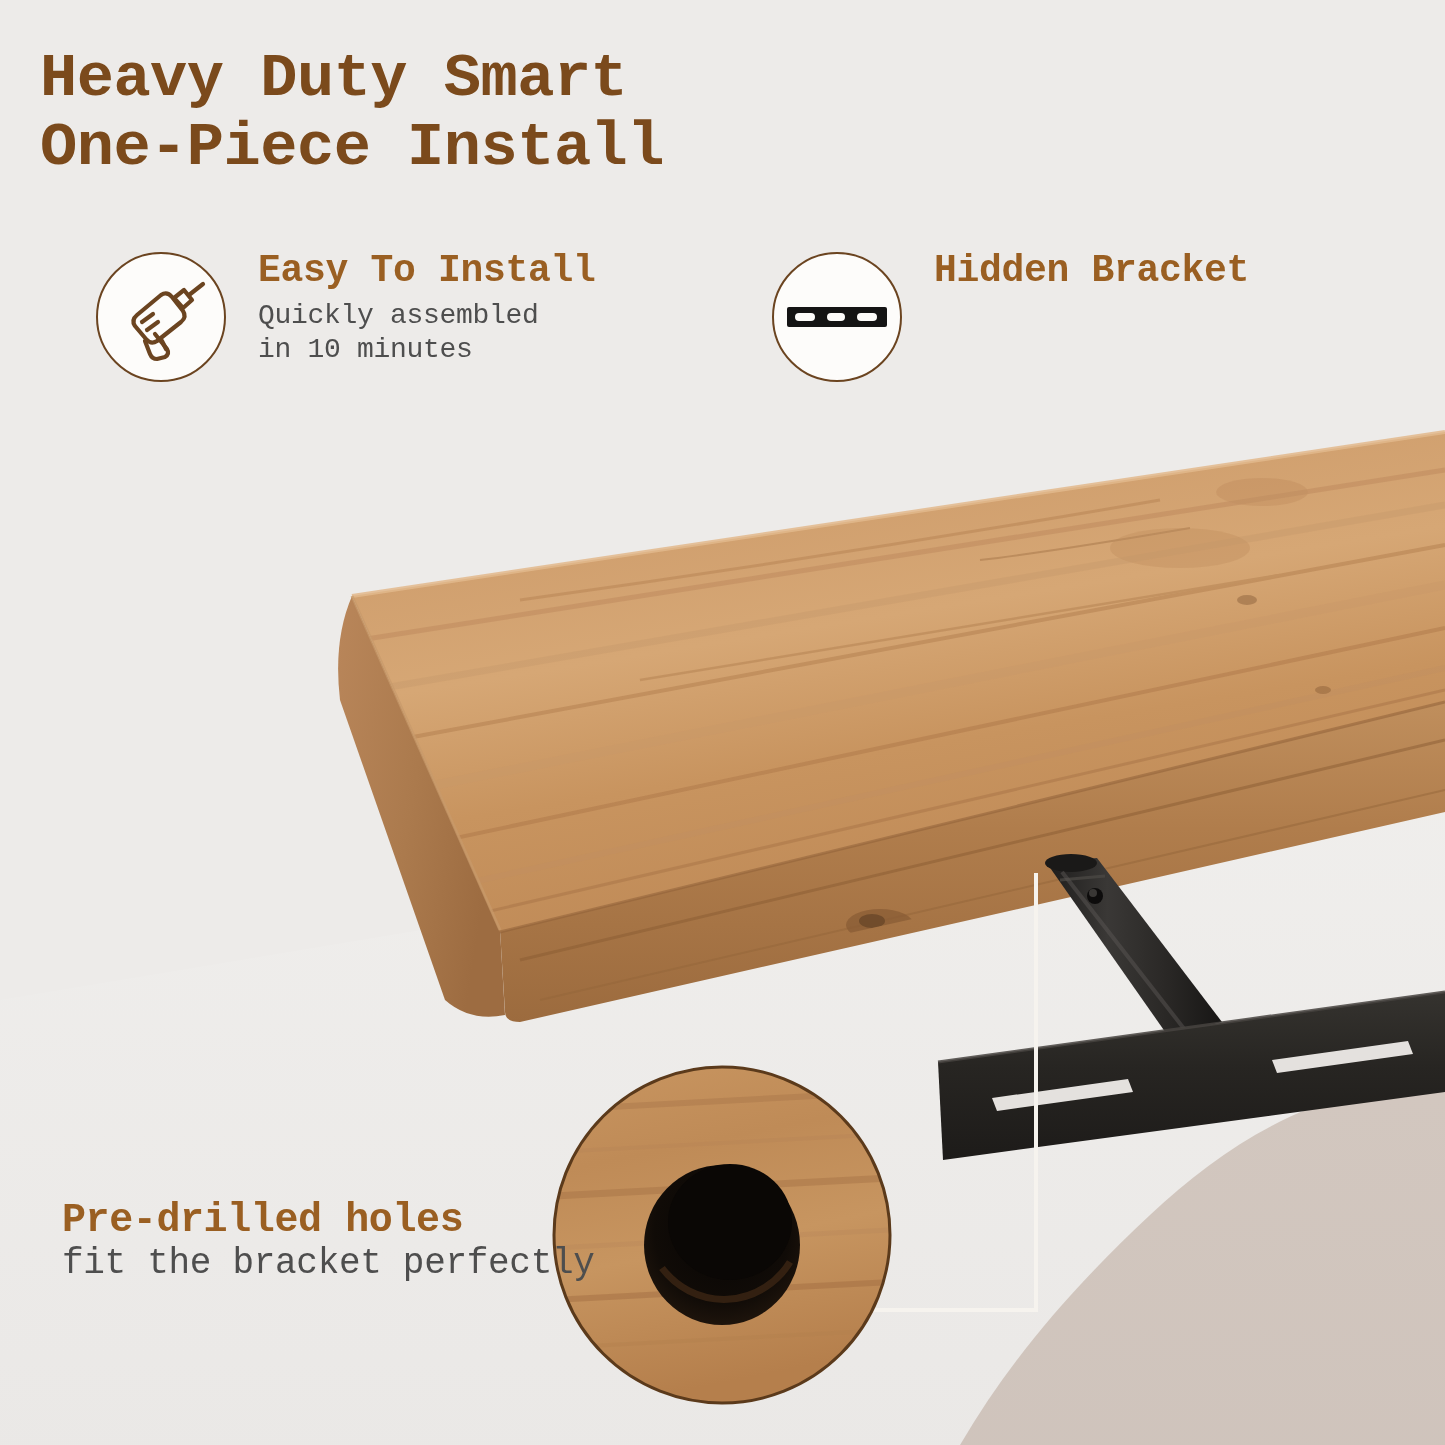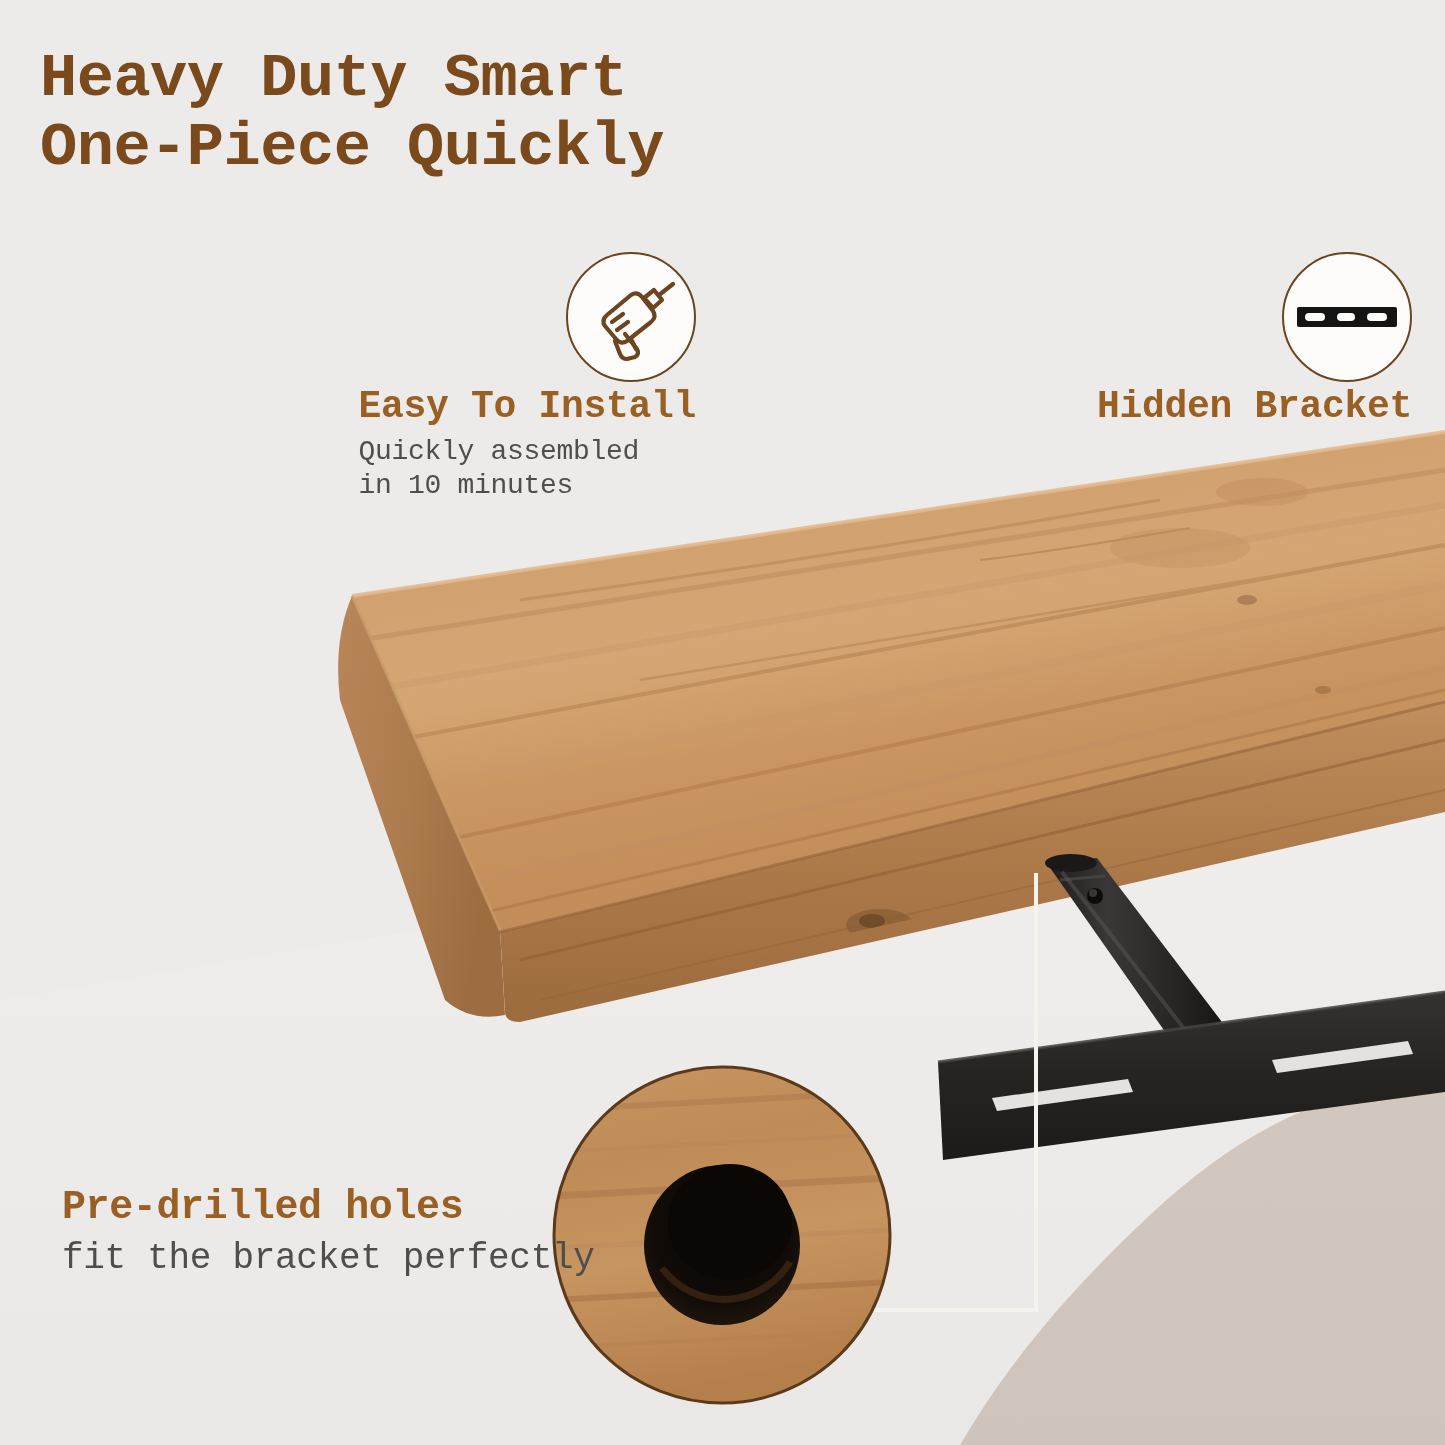--- a/index.html
+++ b/index.html
@@ -36,22 +36,21 @@
     font-weight: bold;
     line-height: 1.12;
     letter-spacing: -0.5px;
   }
   .headline .l2 { display: block; }
 
   
   .feature {
     position: absolute;
     display: flex;
-    align-items: flex-end;
-    flex-direction: column;
+    align-items: flex-start;
   }
   #feature-install { left: 96px;  top: 246px; width: 600px; }
   #feature-hidden  { left: 772px; top: 246px; width: 640px; }
 
   .feature-icon {
     flex: 0 0 auto;
     width: 130px;
     height: 130px;
     border-radius: 50%;
     background: #fdfcfa;
@@ -90,26 +89,27 @@
     top: 1186px;
     width: 520px;
   }
   .caption-title {
     color: #9a5f22;
     font-size: 40px;
     font-weight: bold;
     letter-spacing: -0.4px;
     line-height: 1.1;
     white-space: nowrap;
+    margin-top: 13px;
   }
   .caption-sub {
     color: #4e4e4e;
     font-size: 36px;
     letter-spacing: -0.3px;
-    margin-top: 8px;
+    margin-top: 0;
     line-height: 1.15;
     white-space: nowrap;
   }
 
   
   .photo {
     position: absolute;
     left: 0;
     top: 0;
     width: 1445px;
@@ -267,21 +267,21 @@
         <ellipse cx="722" cy="1245" rx="78" ry="80" fill="url(#holeGrad)"></ellipse>
         <ellipse cx="730" cy="1222" rx="62" ry="58" fill="#0a0705"></ellipse>
         <path d="M662,1268 A78,80 0 0,0 790,1262" stroke="#3a2413" stroke-width="7" fill="none" opacity="0.85"></path>
       </g>
       <circle cx="722" cy="1235" r="168" fill="none" stroke="#5b3a1b" stroke-width="3"></circle>
     </g>
   </svg>
 
   <div class="headline">
     <span class="l1">Heavy Duty Smart</span>
-    <span class="l2">One-Piece Quickly</span>
+    <span class="l2">One-Piece Install</span>
   </div>
 
   <div class="feature" id="feature-install">
     <div class="feature-icon">
       <svg width="92" height="92" viewBox="0 0 92 92" fill="none" stroke="#6b4420" stroke-width="4.2" stroke-linecap="round" stroke-linejoin="round">
 
         <path d="M22,44 L46,24 Q52,20 57,26 L68,40 Q72,46 66,51 L42,70 Q36,74 31,68 L20,55 Q16,49 22,44 Z"></path>
 
         <path d="M59,27 L69,19 L77,29 L68,37 Z"></path>
 

